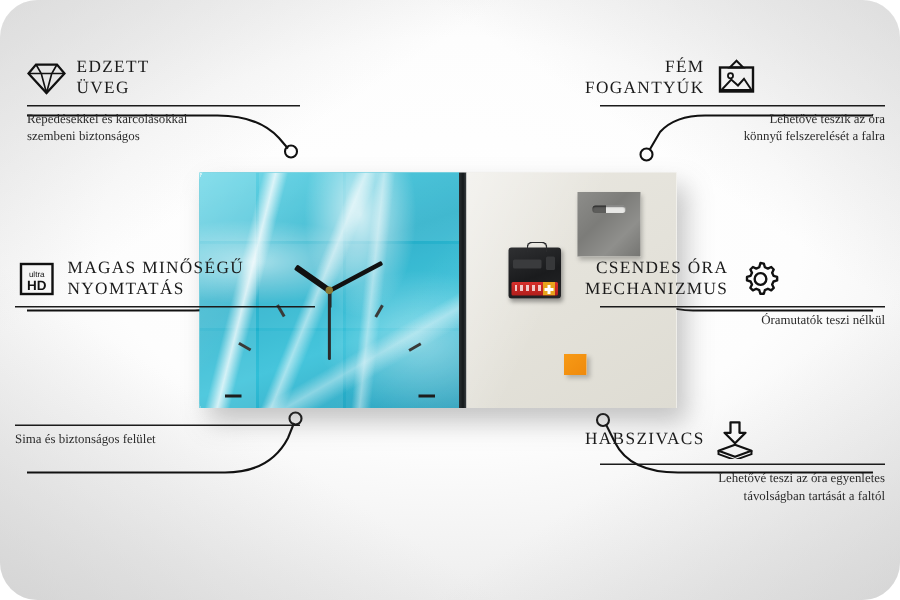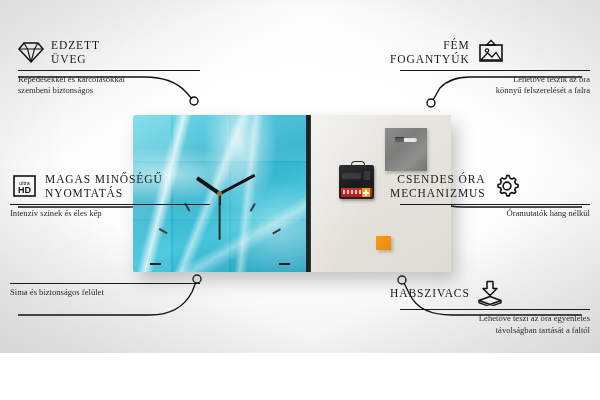--- a/index.html
+++ b/index.html
@@ -8,24 +8,25 @@
   }
   body {
     width: 600px;
     height: 400px;
     overflow: hidden;
     font-family: "Liberation Serif", serif;
   }
   #stage {
     position: relative;
     width: 600px;
-    height: 353px;
+    height: 400px;
     background:
       radial-gradient(ellipse 520px 300px at 50% 40%, #ffffff 0%, #fdfdfd 45%, #f1f1f1 72%, #e3e3e3 100%);
     overflow: hidden;
+    border-radius: 25px;
   }
   
   #stage::before {
     content: "";
     position: absolute;
     inset: 0;
     background:
       linear-gradient(to bottom right, rgba(205,205,205,.55), rgba(255,255,255,0) 28%),
       linear-gradient(to bottom left, rgba(205,205,205,.5), rgba(255,255,255,0) 26%),
       linear-gradient(to top right, rgba(200,200,200,.55), rgba(255,255,255,0) 28%),
@@ -369,21 +370,20 @@
         <rect x="4" y="3" width="21" height="20" fill="none" stroke="#111" stroke-width="1.6"></rect>
         <text x="14.5" y="11.5" font-family="Liberation Sans, sans-serif" font-size="5.4" text-anchor="middle" fill="#111">ultra</text>
         <text x="14.5" y="20" font-family="Liberation Sans, sans-serif" font-size="9" font-weight="bold" text-anchor="middle" fill="#111">HD</text>
       </svg>
       <div class="title">
         <div>MAGAS MINŐSÉGŰ</div>
         <div>NYOMTATÁS</div>
       </div>
     </div>
     <div class="rule" style="width:200px;"></div>
-    <div class="desc">Intenzív színek és éles kép</div>
   </div>
 
   <div class="callout left" style="left:10px; top:280px; width:200px;">
     <div class="rule" style="width:190px;"></div>
     <div class="desc">Sima és biztonságos felület</div>
   </div>
 
   <div class="callout right" style="right:10px; top:38px; width:200px;">
     <div class="head">
       <div class="title">
@@ -407,21 +407,21 @@
       <div class="title">
         <div>CSENDES ÓRA</div>
         <div>MECHANIZMUS</div>
       </div>
       <svg class="ico" width="28" height="26" viewBox="0 0 28 28">
         <path d="M14 2.5 l2.4 .45 .75 2.6 2.15 1.0 2.4-1.15 1.8 1.8 -1.15 2.4 1.0 2.15 2.6 .75 0 2.55 -2.6 .75 -1.0 2.15 1.15 2.4 -1.8 1.8 -2.4-1.15 -2.15 1.0 -.75 2.6 -2.55 0 -.75-2.6 -2.15-1.0 -2.4 1.15 -1.8-1.8 1.15-2.4 -1.0-2.15 -2.6-.75 0-2.55 2.6-.75 1.0-2.15 -1.15-2.4 1.8-1.8 2.4 1.15 2.15-1.0 .75-2.6 Z" fill="none" stroke="#111" stroke-width="1.7" stroke-linejoin="round"></path>
         <circle cx="14" cy="14" r="4.2" fill="none" stroke="#111" stroke-width="1.7"></circle>
       </svg>
     </div>
     <div class="rule" style="width:190px; margin-left:auto;"></div>
-    <div class="desc">Óramutatók hang nélkül</div>
+    <div class="desc">Óramutatók teszi nélkül</div>
   </div>
 
   <div class="callout right" style="right:10px; top:280px; width:200px;">
     <div class="head">
       <div class="title">
         <div>HABSZIVACS</div>
       </div>
       <svg class="ico" width="26" height="26" viewBox="0 0 26 26">
         <path d="M10 1.5 h6 v7 h4 L13 15.5 L6 8.5 h4 Z" fill="none" stroke="#111" stroke-width="1.5" stroke-linejoin="round"></path>
         <path d="M13 16.5 L24 20.5 L13 24.5 L2 20.5 Z" fill="none" stroke="#111" stroke-width="1.5" stroke-linejoin="round"></path>

